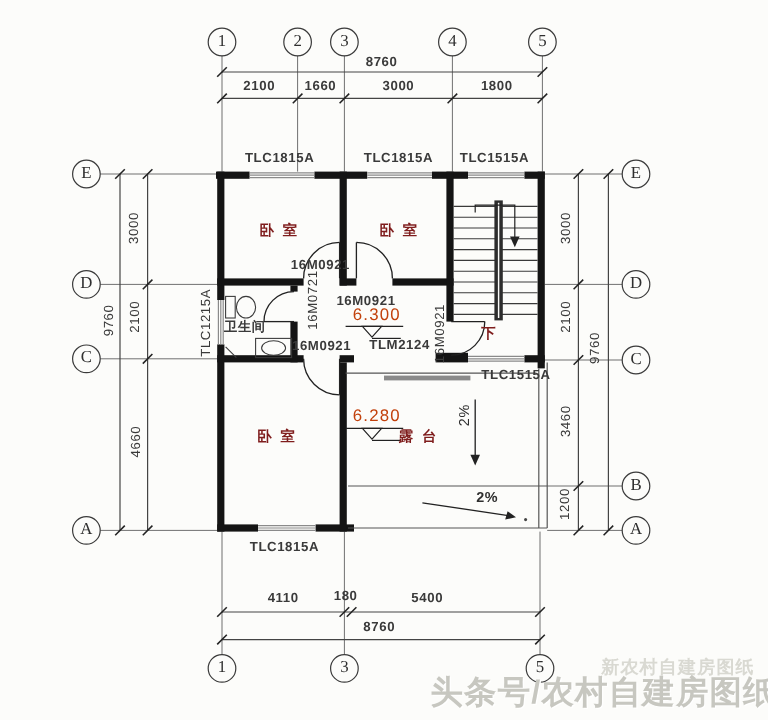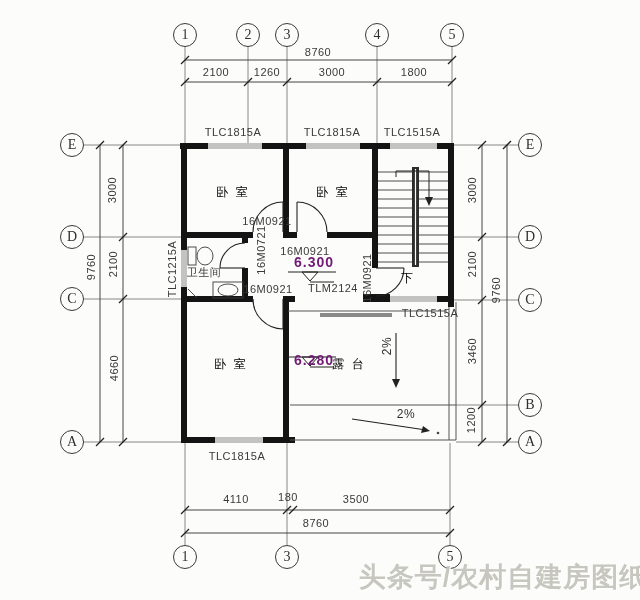--- a/index.html
+++ b/index.html
@@ -1,24 +1,24 @@
 <!DOCTYPE html>
 <html><head>
 <meta charset="utf-8">
 <style>
   html,body{margin:0;padding:0;}
   #canvas{position:relative;width:640px;height:600px;background:#fcfcfa;overflow:hidden;
           font-family:"Liberation Sans",sans-serif;color:#333;}
   svg{position:absolute;left:0;top:0;}
   .lab{position:absolute;transform:translate(-50%,-50%);white-space:nowrap;
-       font-size:11px;color:#3a3a3a;letter-spacing:0.5px;}
+       font-size:11px;color:#3a3a3a;letter-spacing:0.5px;font-weight:bold;}
   .vlab{position:absolute;transform:translate(-50%,-50%) rotate(-90deg);white-space:nowrap;
        font-size:11px;color:#3a3a3a;letter-spacing:0.5px;}
-  .room{font-size:12px;color:#000000;letter-spacing:2px;text-align:right;}
-  .elev{font-size:14px;font-weight:bold;color:#701a75;letter-spacing:1px;}
+  .room{font-size:12px;color:#7f1d1d;letter-spacing:2px;text-align:right;}
+  .elev{font-size:14px;font-weight:normal;color:#c2410c;letter-spacing:1px;}
   .slope{font-size:12px;color:#2f2f2f;}
   .axis{position:absolute;width:22px;height:22px;border:1.4px solid #3a3a3a;border-radius:50%;
         background:#fcfcfa;transform:translate(-50%,-50%);display:flex;align-items:center;
         justify-content:center;font-family:"Liberation Serif",serif;font-size:14px;color:#2f2f2f;}
   .wm-main{position:absolute;transform:translate(-50%,-50%);white-space:nowrap;
         font-size:27px;font-weight:bold;color:#c7c7c0;letter-spacing:1px;
         text-shadow:1px 1px 0 #ffffff;}
   .wm-faint{position:absolute;transform:translate(-50%,-50%);white-space:nowrap;
         font-size:15px;font-weight:bold;color:#d9d9d2;letter-spacing:1px;}
 </style>
@@ -215,26 +215,26 @@
   <div class="axis" style="left:72px;top:299px">C</div>
   <div class="axis" style="left:72px;top:442px">A</div>
   <div class="axis" style="left:530px;top:145px">E</div>
   <div class="axis" style="left:530px;top:237px">D</div>
   <div class="axis" style="left:530px;top:300px">C</div>
   <div class="axis" style="left:530px;top:405px">B</div>
   <div class="axis" style="left:530px;top:442px">A</div>
 
   <div class="lab" style="left:318px;top:52px">8760</div>
   <div class="lab" style="left:216px;top:72px">2100</div>
-  <div class="lab" style="left:267px;top:72px">1260</div>
+  <div class="lab" style="left:267px;top:72px">1660</div>
   <div class="lab" style="left:332px;top:72px">3000</div>
   <div class="lab" style="left:414px;top:72px">1800</div>
   <div class="lab" style="left:236px;top:499px">4110</div>
   <div class="lab" style="left:288px;top:497px">180</div>
-  <div class="lab" style="left:356px;top:499px">3500</div>
+  <div class="lab" style="left:356px;top:499px">5400</div>
   <div class="lab" style="left:316px;top:523px">8760</div>
   <div class="vlab" style="left:112px;top:190px">3000</div>
   <div class="vlab" style="left:113px;top:264px">2100</div>
   <div class="vlab" style="left:114px;top:368px">4660</div>
   <div class="vlab" style="left:91px;top:267px">9760</div>
   <div class="vlab" style="left:472px;top:190px">3000</div>
   <div class="vlab" style="left:472px;top:264px">2100</div>
   <div class="vlab" style="left:472px;top:351px">3460</div>
   <div class="vlab" style="left:471px;top:420px">1200</div>
   <div class="vlab" style="left:496px;top:290px">9760</div>
@@ -254,19 +254,20 @@
   <div class="lab" style="left:333px;top:288px">TLM2124</div>
 
   <div class="lab room" style="left:233px;top:192px">卧 室</div>
   <div class="lab room" style="left:333px;top:192px">卧 室</div>
   <div class="lab room" style="left:231px;top:364px">卧 室</div>
   <div class="lab" style="left:204px;top:272px;font-size:11px">卫生间</div>
   <div class="lab room" style="left:349px;top:364px">露 台</div>
   <div class="lab room" style="left:408px;top:278px">下</div>
 
   <div class="lab elev" style="left:314px;top:262px">6.300</div>
-  <div class="lab elev" style="left:314px;top:360px">6.280</div>
+  <div class="lab elev" style="left:314px;top:346px">6.280</div>
   <div class="vlab slope" style="left:387px;top:346px">2%</div>
   <div class="lab slope" style="left:406px;top:414px">2%</div>
 
+  <div class="wm-faint" style="left:565px;top:556px">新农村自建房图纸</div>
   <div class="wm-main" style="left:503px;top:577px">头条号/农村自建房图纸</div>
 
 </div>
 
 </body></html>

